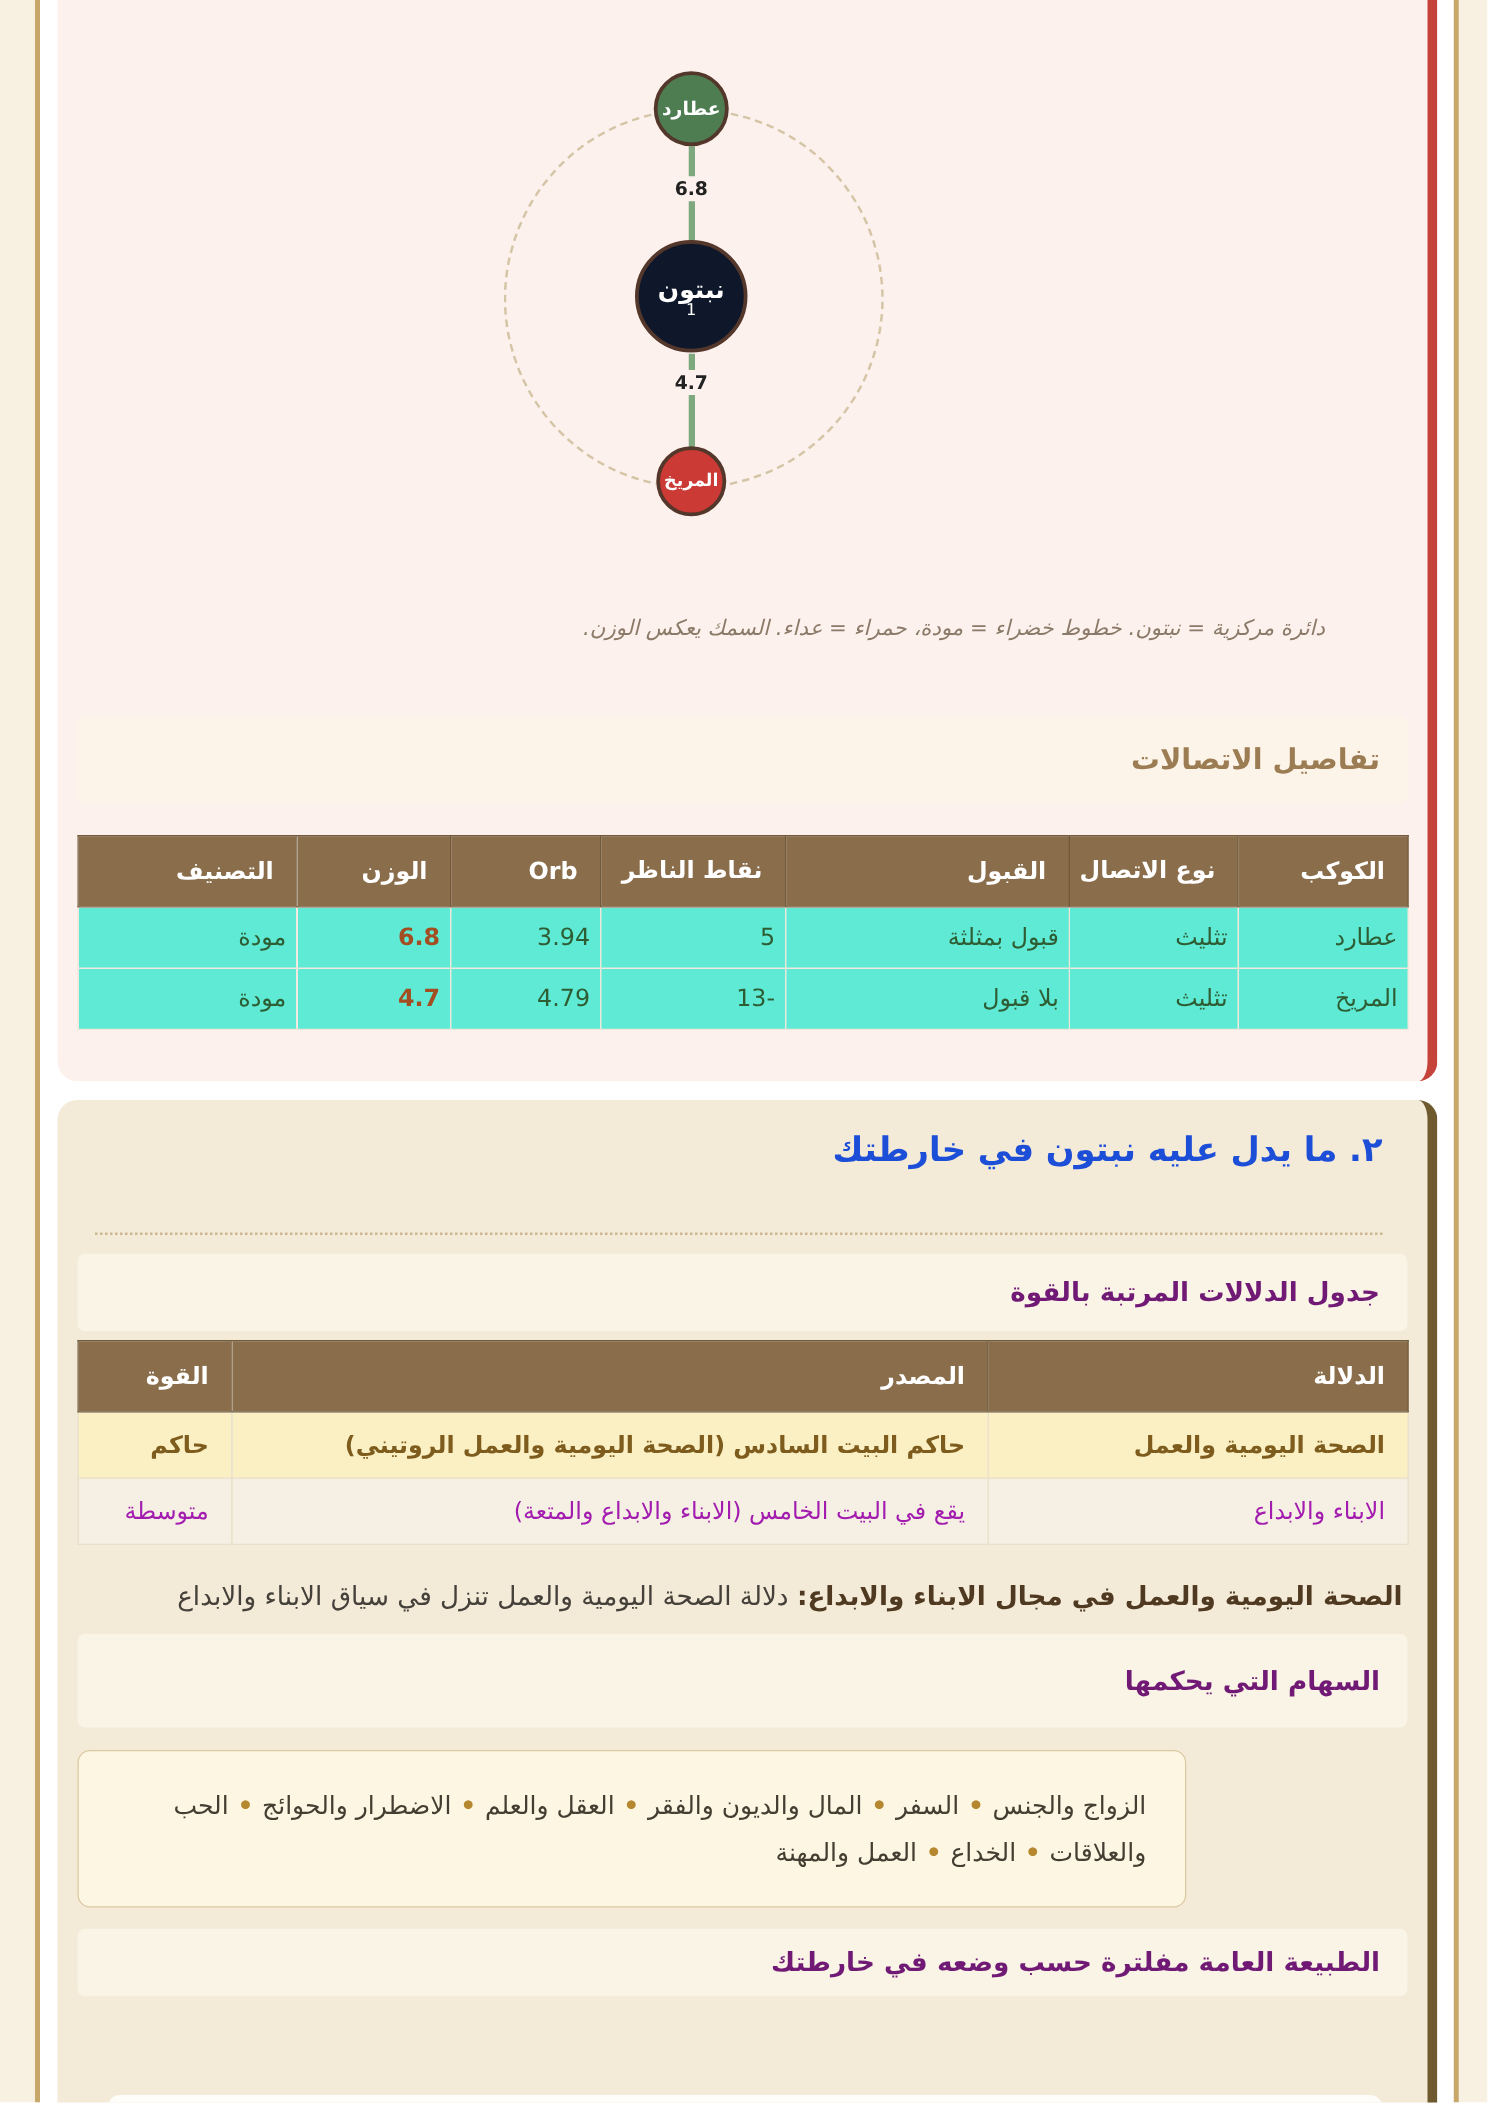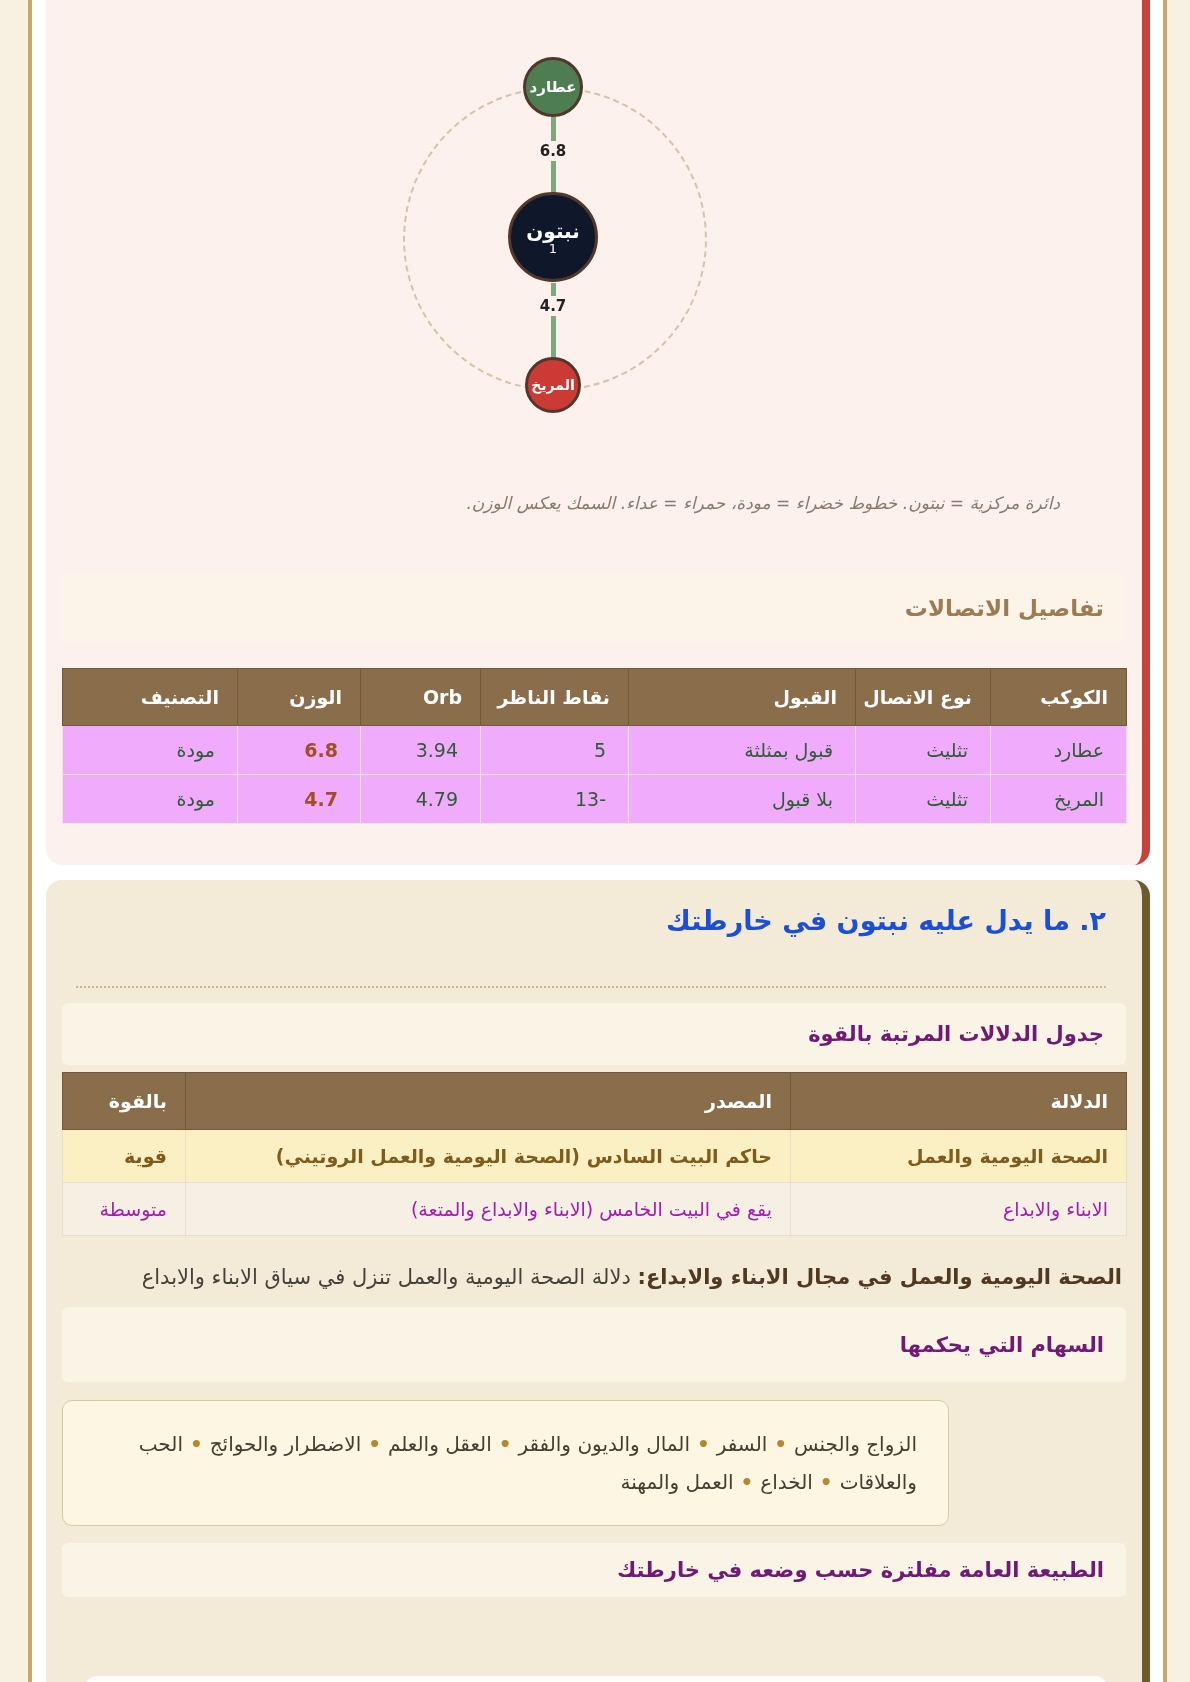--- a/index.html
+++ b/index.html
@@ -61,22 +61,22 @@
 
   
   table{border-collapse:collapse;table-layout:fixed;width:1064px;}
   th{
     background:#8a6d4b;color:#ffffff;font-weight:bold;font-size:19px;
     padding:17px 18px;border:1px solid #6f5a3c;text-align:right;
     overflow:hidden;white-space:nowrap;
   }
   .t1-wrap{position:absolute;left:16px;top:692px;}
   .t1 td{
-    background:#f0abfc;color:#2e5c33;font-size:19px;
-    padding:13px 22px;border:1px solid #f0e5d9;text-align:right;
+    background:#5eead4;color:#2e5c33;font-size:19px;
+    padding:13px 8px;border:1px solid #f0e5d9;text-align:right;
     overflow:hidden;white-space:nowrap;
   }
   .t1 td.col-weight{font-weight:bold;color:#a34e22;}
 
   
   .card2{
     position:absolute;left:46px;top:880px;width:1096px;height:830px;
     background:#f3ead8;
     border-right:8px solid #6f5a30;border-radius:16px;
   }
@@ -213,28 +213,28 @@
     <table class="t2">
       <colgroup>
         <col style="width:336px">
           <col style="width:605px">
           <col style="width:123px">
       </colgroup>
       <thead>
         <tr>
             <th>الدلالة</th>
             <th>المصدر</th>
-            <th>بالقوة</th>
+            <th>القوة</th>
           </tr>
       </thead>
       <tbody>
           <tr class="hl">
             <td class="col-indication">الصحة اليومية والعمل</td>
             <td class="col-source">حاكم البيت السادس (الصحة اليومية والعمل الروتيني)</td>
-            <td class="col-strength">قوية</td>
+            <td class="col-strength">حاكم</td>
           </tr>
           <tr>
             <td class="col-indication">الابناء والابداع</td>
             <td class="col-source">يقع في البيت الخامس (الابناء والابداع والمتعة)</td>
             <td class="col-strength">متوسطة</td>
           </tr>
         </tbody>
     </table>
   </div>
 

